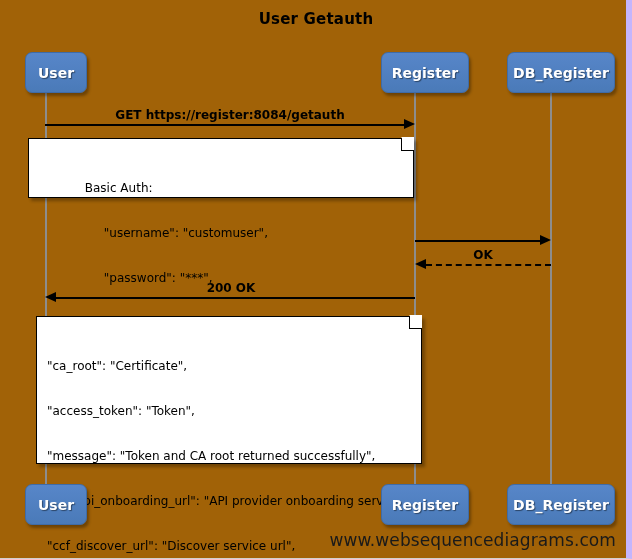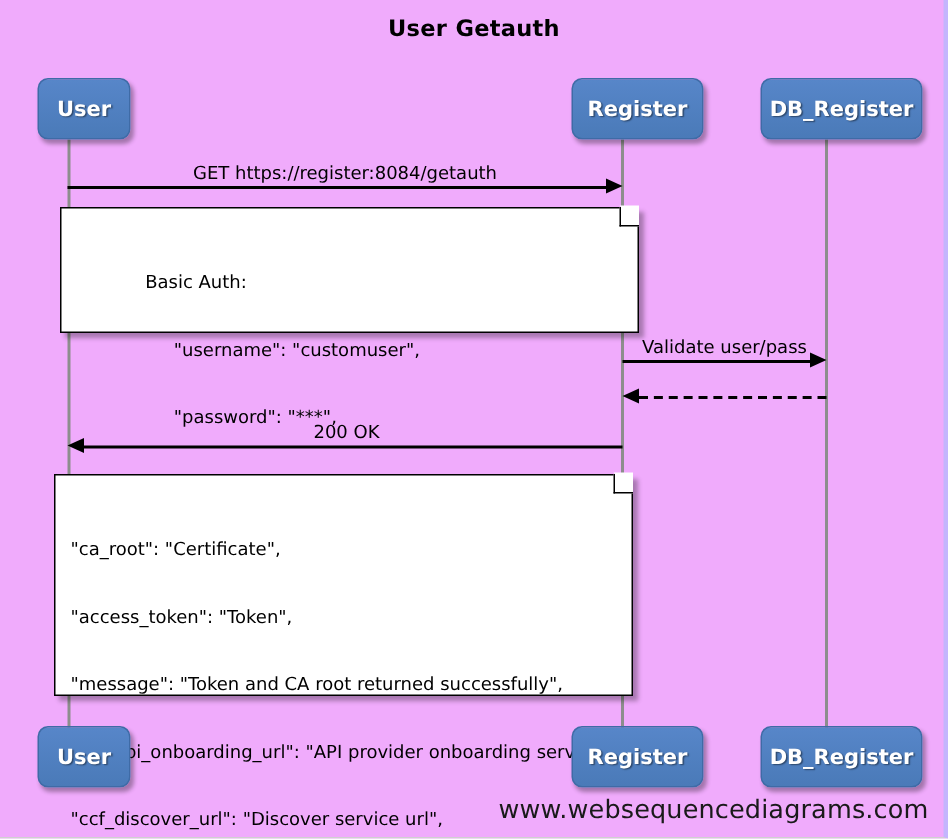--- a/index.html
+++ b/index.html
@@ -4,22 +4,22 @@
 <style>
   html, body {
     margin: 0;
     padding: 0;
     background: #ffffff;
   }
   #canvas {
     position: relative;
     width: 632px;
     height: 559px;
-    background: #f0abfc;
-    border-right: 3px solid #c4b5fd;
+    background: #a16207;
+    border-right: 6px solid #c4b5fd;
     border-bottom: 1px solid #d0d0d0;
     box-sizing: border-box;
     overflow: hidden;
     font-family: "DejaVu Sans", "Liberation Sans", sans-serif;
     color: #000000;
   }
 
   
   .diagram-title {
     position: absolute;
@@ -95,20 +95,21 @@
     border-top: 5px solid transparent;
     border-bottom: 5px solid transparent;
     border-right: 11px solid #000000;
   }
   .msg-label {
     position: absolute;
     font-size: 12px;
     color: #000;
     white-space: nowrap;
     text-align: center;
+    font-weight: bold;
   }
 
   
   .note-box {
     position: absolute;
     background: #ffffff;
     border: 1.5px solid #000000;
     box-shadow: 3px 3px 3px rgba(0,0,0,0.30);
     box-sizing: border-box;
   }
@@ -162,33 +163,33 @@
     <span class="actor-label">Register</span>
   </div>
   <div class="actor-box" style="left:497px; top:52px; width:108px; height:41px;">
     <span class="actor-label">DB_Register</span>
   </div>
 
   <div class="msg-label" style="left:45px; top:108px; width:370px;">GET https://register:8084/getauth</div>
   <div class="msg-line" style="left:45px; top:124px; width:360px;"></div>
   <div class="arrow-head right" style="left:404px; top:119px;"></div>
 
-  <div class="note-box" style="left:40px; top:138px; width:386px; height:84px;">
+  <div class="note-box" style="left:28px; top:138px; width:386px; height:60px;">
     <div class="note-fold"></div>
     <div class="note-text" style="left:10px; top:12px;">
       <span class="note-line">            Basic Auth:</span>
       <span class="note-line">                 "username": "customuser",</span>
       <span class="note-line">                 "password": "***",</span>
     </div>
   </div>
 
-  <div class="msg-label" style="left:415px; top:224px; width:136px;">Validate user/pass</div>
   <div class="msg-line" style="left:415px; top:240px; width:126px;"></div>
   <div class="arrow-head right" style="left:540px; top:235px;"></div>
 
+  <div class="msg-label" style="left:415px; top:248px; width:136px;">OK</div>
   <div class="msg-line dashed" style="left:426px; top:264px; width:125px;"></div>
   <div class="arrow-head left" style="left:415px; top:259px;"></div>
 
   <div class="msg-label" style="left:45px; top:281px; width:372px;">200 OK</div>
   <div class="msg-line" style="left:56px; top:297px; width:359px;"></div>
   <div class="arrow-head left" style="left:45px; top:292px;"></div>
 
   <div class="note-box" style="left:36px; top:316px; width:386px; height:148px;">
     <div class="note-fold"></div>
     <div class="note-text" style="left:10px; top:12px;">

